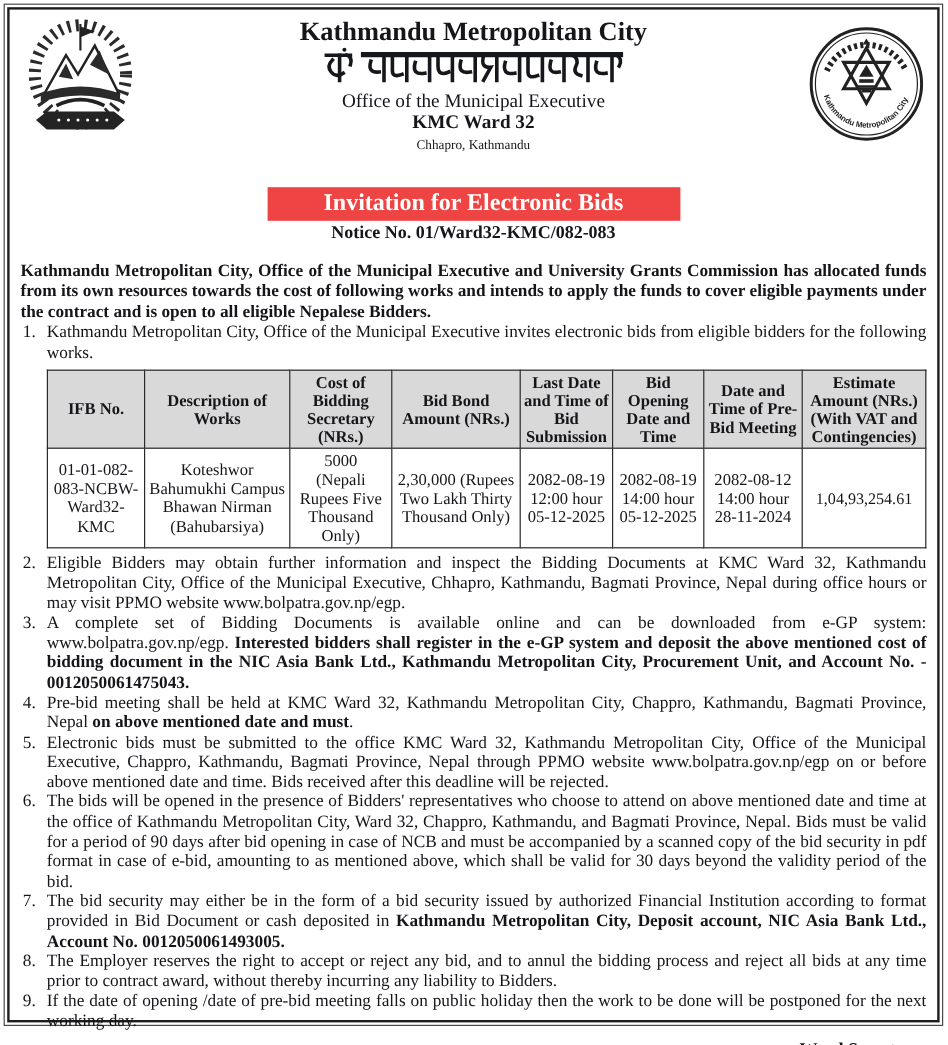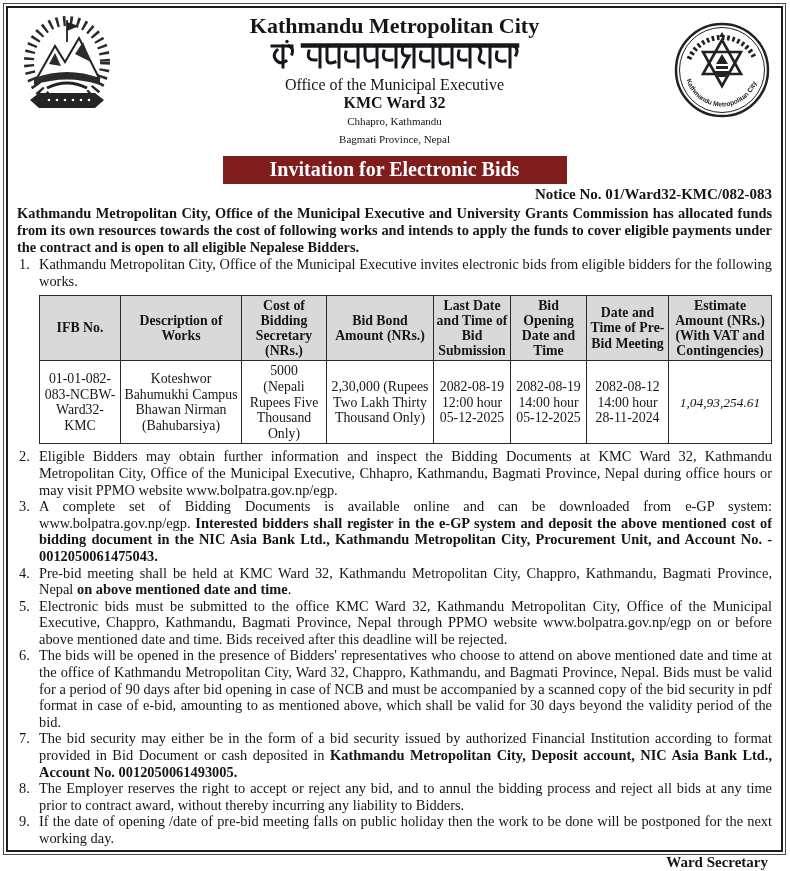--- a/index.html
+++ b/index.html
@@ -20,37 +20,37 @@
   .logo-left{position:absolute;left:2px;top:2px;}
   .logo-right{position:absolute;right:0px;top:4px;}
   .hdr-center{width:470px;margin:0 auto;text-align:center;}
   .org-title{font-size:22px;line-height:25px;font-weight:bold;padding-top:3px;}
   .motto-wrap{height:37px;margin:1px 0 0 0;}
   .hdr-line{font-size:16px;line-height:18px;}
   .hdr-line.bold{font-weight:bold;}
   .hdr-line.sm{font-size:11px;}
   
   .banner{
-    width:344px;margin:4px auto 2px auto;background:#7f1d1d;color:#ffffff;
+    width:344px;margin:4px auto 2px auto;background:#ef4444;color:#ffffff;
     text-align:center;font-weight:bold;font-size:20px;line-height:23px;padding:2px 0 3px 0;
   }
-  .notice-no{text-align:right;font-weight:bold;font-size:15px;line-height:17px;margin-top:2px;}
+  .notice-no{text-align:center;font-weight:bold;font-size:15px;line-height:17px;margin-top:2px;}
   .pub-date{text-align:center;font-size:15px;line-height:17px;}
-  .intro{font-weight:bold;text-align:justify;font-size:14.4px;line-height:16.8px;margin:2px 0 1px 0;}
+  .intro{font-weight:bold;text-align:justify;font-size:14.4px;line-height:16.8px;margin:15px 0 1px 0;}
   
   .item{position:relative;padding-left:22px;text-align:justify;font-size:14.4px;line-height:16.6px;}
   .item .num{position:absolute;left:2px;top:0;width:18px;}
   .b{font-weight:bold;}
   
   table{border-collapse:collapse;margin:5px 0 4px 22px;table-layout:fixed;}
   th,td{border:1.5px solid #2a2a2a;text-align:center;vertical-align:middle;padding:2px 2px;}
   th{background:#d9d9d9;font-weight:bold;font-size:13.8px;line-height:15.2px;}
   td{font-size:13.8px;line-height:15.6px;}
   td.ml{white-space:pre-line;}
-  td.amt{white-space:nowrap;font-size:13.4px;font-style:italic;}
+  td.amt{white-space:nowrap;font-size:13.4px;}
   
   .signature{text-align:right;font-weight:bold;font-size:15px;line-height:18px;margin:6px 4px 0 0;}
 </style>
 </head>
 <body>
 
 <div class="doc-outer">
   <div class="doc">
 
     <div class="hdr">
@@ -126,21 +126,20 @@
                 <path d="M221,7 V28"></path>
               <path d="M228,13 Q225,24 236,22"></path>
                 <path d="M241,7 V28"></path>
               <path d="M245,7 Q250,10 247,16"></path>
             </g>
           </svg>
         </div>
         <div class="hdr-line">Office of the Municipal Executive</div>
         <div class="hdr-line bold">KMC Ward 32</div>
         <div class="hdr-line sm">Chhapro, Kathmandu</div>
-        <div class="hdr-line sm">Bagmati Province, Nepal</div>
       </div>
     </div>
 
     <div class="banner">
       <span>Invitation for Electronic Bids</span>
     </div>
     <div class="notice-no">Notice No. 01/Ward32-KMC/082-083</div>
 
     <div class="intro">Kathmandu Metropolitan City, Office of the Municipal Executive and University Grants Commission has allocated funds from its own resources towards the cost of following works and intends to apply the funds to cover eligible payments under the contract and is open to all eligible Nepalese Bidders.</div>
 
@@ -196,21 +195,21 @@
     <div class="item">
       <span class="num">2.</span>
       <span>Eligible Bidders may obtain further information and inspect the Bidding Documents at KMC Ward 32, Kathmandu Metropolitan City, Office of the Municipal Executive, Chhapro, Kathmandu, Bagmati Province, Nepal during office hours or may visit PPMO website www.bolpatra.gov.np/egp.</span><span class="b"></span><span></span>
     </div>
     <div class="item">
       <span class="num">3.</span>
       <span>A complete set of Bidding Documents is available online and can be downloaded from e-GP system: www.bolpatra.gov.np/egp. </span><span class="b">Interested bidders shall register in the e-GP system and deposit the above mentioned cost of bidding document in the NIC Asia Bank Ltd., Kathmandu Metropolitan City, Procurement Unit, and Account No. - 0012050061475043.</span><span></span>
     </div>
     <div class="item">
       <span class="num">4.</span>
-      <span>Pre-bid meeting shall be held at KMC Ward 32, Kathmandu Metropolitan City, Chappro, Kathmandu, Bagmati Province, Nepal </span><span class="b">on above mentioned date and time</span><span>.</span>
+      <span>Pre-bid meeting shall be held at KMC Ward 32, Kathmandu Metropolitan City, Chappro, Kathmandu, Bagmati Province, Nepal </span><span class="b">on above mentioned date and must</span><span>.</span>
     </div>
     <div class="item">
       <span class="num">5.</span>
       <span>Electronic bids must be submitted to the office KMC Ward 32, Kathmandu Metropolitan City, Office of the Municipal Executive, Chappro, Kathmandu, Bagmati Province, Nepal through PPMO website www.bolpatra.gov.np/egp on or before above mentioned date and time. Bids received after this deadline will be rejected.</span><span class="b"></span><span></span>
     </div>
     <div class="item">
       <span class="num">6.</span>
       <span>The bids will be opened in the presence of Bidders' representatives who choose to attend on above mentioned date and time at the office of  Kathmandu Metropolitan City, Ward 32, Chappro, Kathmandu, and Bagmati Province, Nepal. Bids must be valid for a period of 90 days after bid opening in case of NCB and must be accompanied by a scanned copy of the bid security in pdf format in case of e-bid, amounting to as mentioned above, which shall be valid for 30 days beyond the validity period of the bid.</span><span class="b"></span><span></span>
     </div>
     <div class="item">

